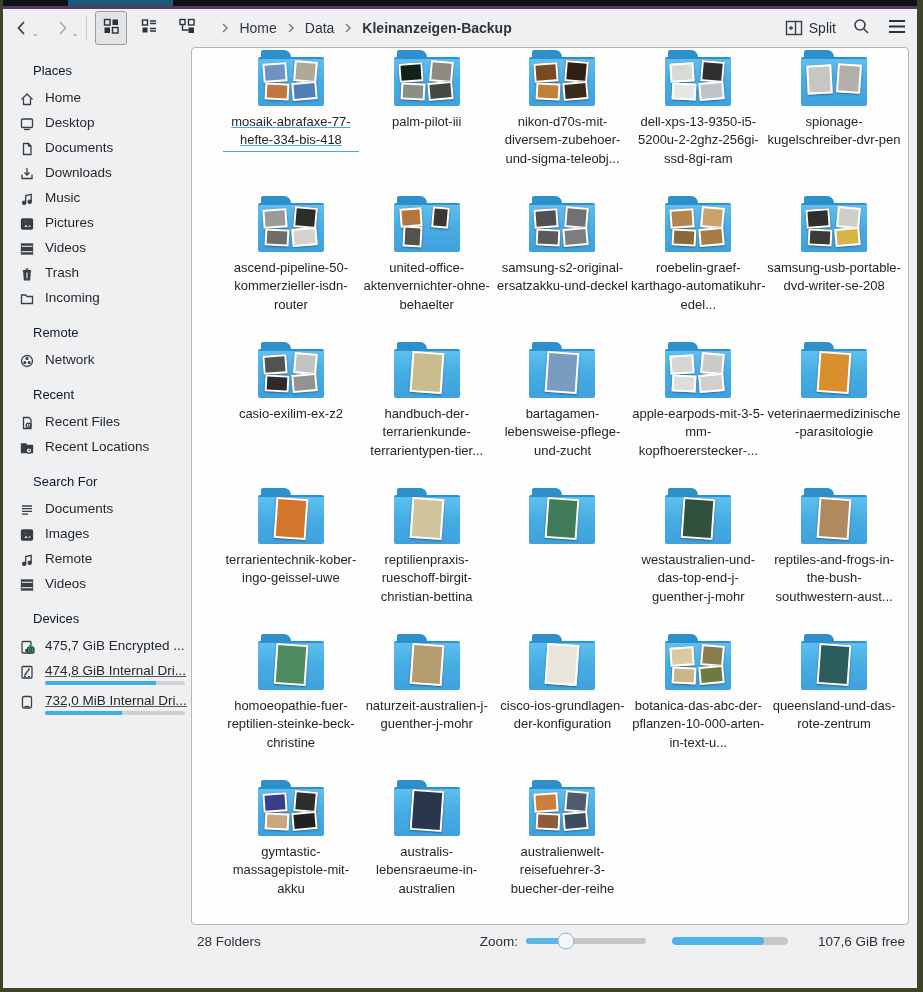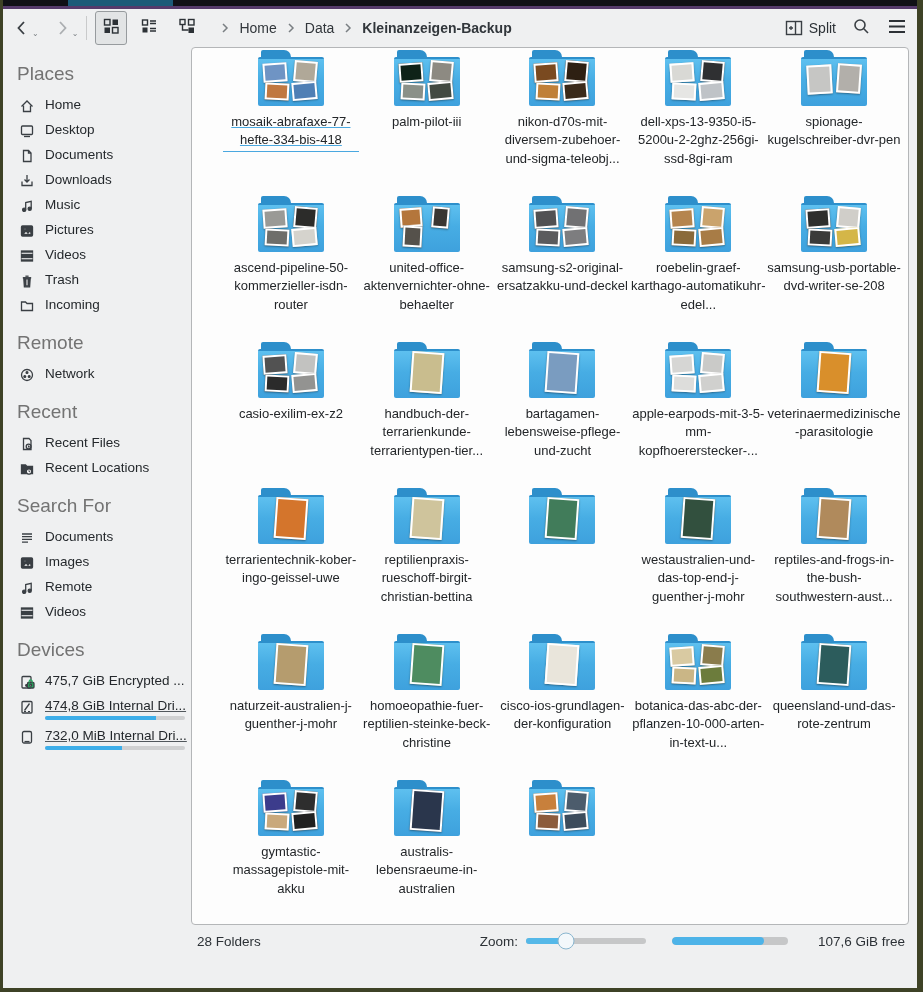--- a/index.html
+++ b/index.html
@@ -23,21 +23,21 @@
   .breadcrumb { display:flex; align-items:center; margin-left:6px; flex:1; min-width:0; }
   .crumb { font-size:14px; color:#31363b; padding:2px 4px; white-space:nowrap; }
   .crumb.current { font-weight:bold; }
   .crumb-sep { margin:0 2px; display:flex; }
   .tb-right { display:flex; align-items:center; gap:16px; }
   .split-btn { display:flex; align-items:center; gap:6px; font-size:14px; }
   
   .content { display:flex; height:910px; }
   .sidebar { width:188px; padding:12px 0 0 12px; overflow:hidden; }
   .sb-section { margin-bottom:14px; }
-  .sb-header { color:#737373; font-size:19px; margin:4px 0 8px 2px; }
+  .sb-header { color:#0f172a; font-size:13px; margin:4px 0 8px 18px; }
   .sb-item { display:flex; align-items:flex-start; gap:10px; padding:4px 0 4px 4px; font-size:13.5px; color:#24282c; }
   .sb-item .ic { width:16px; height:16px; flex:none; margin-top:1px; }
   .sb-item .lblwrap { min-width:0; }
   .sb-item .lbl { white-space:nowrap; }
   .sb-item .lbl.underlined { text-decoration:underline; text-decoration-color:#51575c; }
   .usage { height:4px; width:140px; background:#cfd0d1; border-radius:2px; margin-top:3px; overflow:hidden; }
   .usage > div { height:100%; background:#3daee9; }
   .main-col { flex:1; display:flex; flex-direction:column; padding-right:8px; }
   .view { flex:1; background:#fdfdfd; border:1px solid #b4b6b8; border-radius:4px; overflow:hidden; }
   
@@ -514,31 +514,31 @@
               <div class="tab"></div>
               <div class="fbody"></div>
               <div class="thumb" style="left: 17px; top: 10px; width: 32px; height: 41px; background: rgb(176, 138, 92); transform: rotate(4deg);"></div>
             </div>
             <div class="label">reptiles-and-frogs-in-the-bush-southwestern-aust...</div>
           </div>
           <div class="item">
             <div class="folder">
               <div class="tab"></div>
               <div class="fbody"></div>
+              <div class="thumb" style="left: 17px; top: 10px; width: 32px; height: 41px; background: rgb(78, 140, 96); transform: rotate(4deg);"></div>
+            </div>
+            <div class="label">homoeopathie-fuer-reptilien-steinke-beck-christine</div>
+          </div>
+          <div class="item">
+            <div class="folder">
+              <div class="tab"></div>
+              <div class="fbody"></div>
               <div class="thumb" style="left: 17px; top: 10px; width: 32px; height: 41px; background: rgb(181, 156, 110); transform: rotate(4deg);"></div>
             </div>
             <div class="label">naturzeit-australien-j-guenther-j-mohr</div>
-          </div>
-          <div class="item">
-            <div class="folder">
-              <div class="tab"></div>
-              <div class="fbody"></div>
-              <div class="thumb" style="left: 17px; top: 10px; width: 32px; height: 41px; background: rgb(78, 140, 96); transform: rotate(4deg);"></div>
-            </div>
-            <div class="label">homoeopathie-fuer-reptilien-steinke-beck-christine</div>
           </div>
           <div class="item">
             <div class="folder">
               <div class="tab"></div>
               <div class="fbody"></div>
               <div class="thumb" style="left: 17px; top: 10px; width: 32px; height: 41px; background: rgb(233, 229, 219); transform: rotate(4deg);"></div>
             </div>
             <div class="label">cisco-ios-grundlagen-der-konfiguration</div>
           </div>
           <div class="item">
@@ -581,20 +581,21 @@
           </div>
           <div class="item">
             <div class="folder">
               <div class="tab"></div>
               <div class="fbody"></div>
               <div class="thumb" style="left: 5px; top: 13px; width: 24px; height: 19px; background: rgb(200, 128, 60); transform: rotate(-4deg);"></div>
               <div class="thumb" style="left: 36px; top: 11px; width: 23px; height: 21px; background: rgb(76, 92, 108); transform: rotate(5deg);"></div>
               <div class="thumb" style="left: 7px; top: 33px; width: 24px; height: 17px; background: rgb(140, 92, 60); transform: rotate(3deg);"></div>
               <div class="thumb" style="left: 34px; top: 32px; width: 25px; height: 18px; background: rgb(60, 76, 92); transform: rotate(-5deg);"></div>
             </div>
+            <div class="label">australienwelt-reisefuehrer-3-buecher-der-reihe</div>
           </div>
         </div>
     </div>
     <div class="statusbar">
       <span class="count">28 Folders</span>
       <div class="zoom-wrap">
         <span>Zoom:</span>
         <div class="slider">
           <div class="fill" id="zoomFill" style="width: 33%;"></div>
           <div class="handle" id="zoomHandle" style="left: 33%;"></div>

